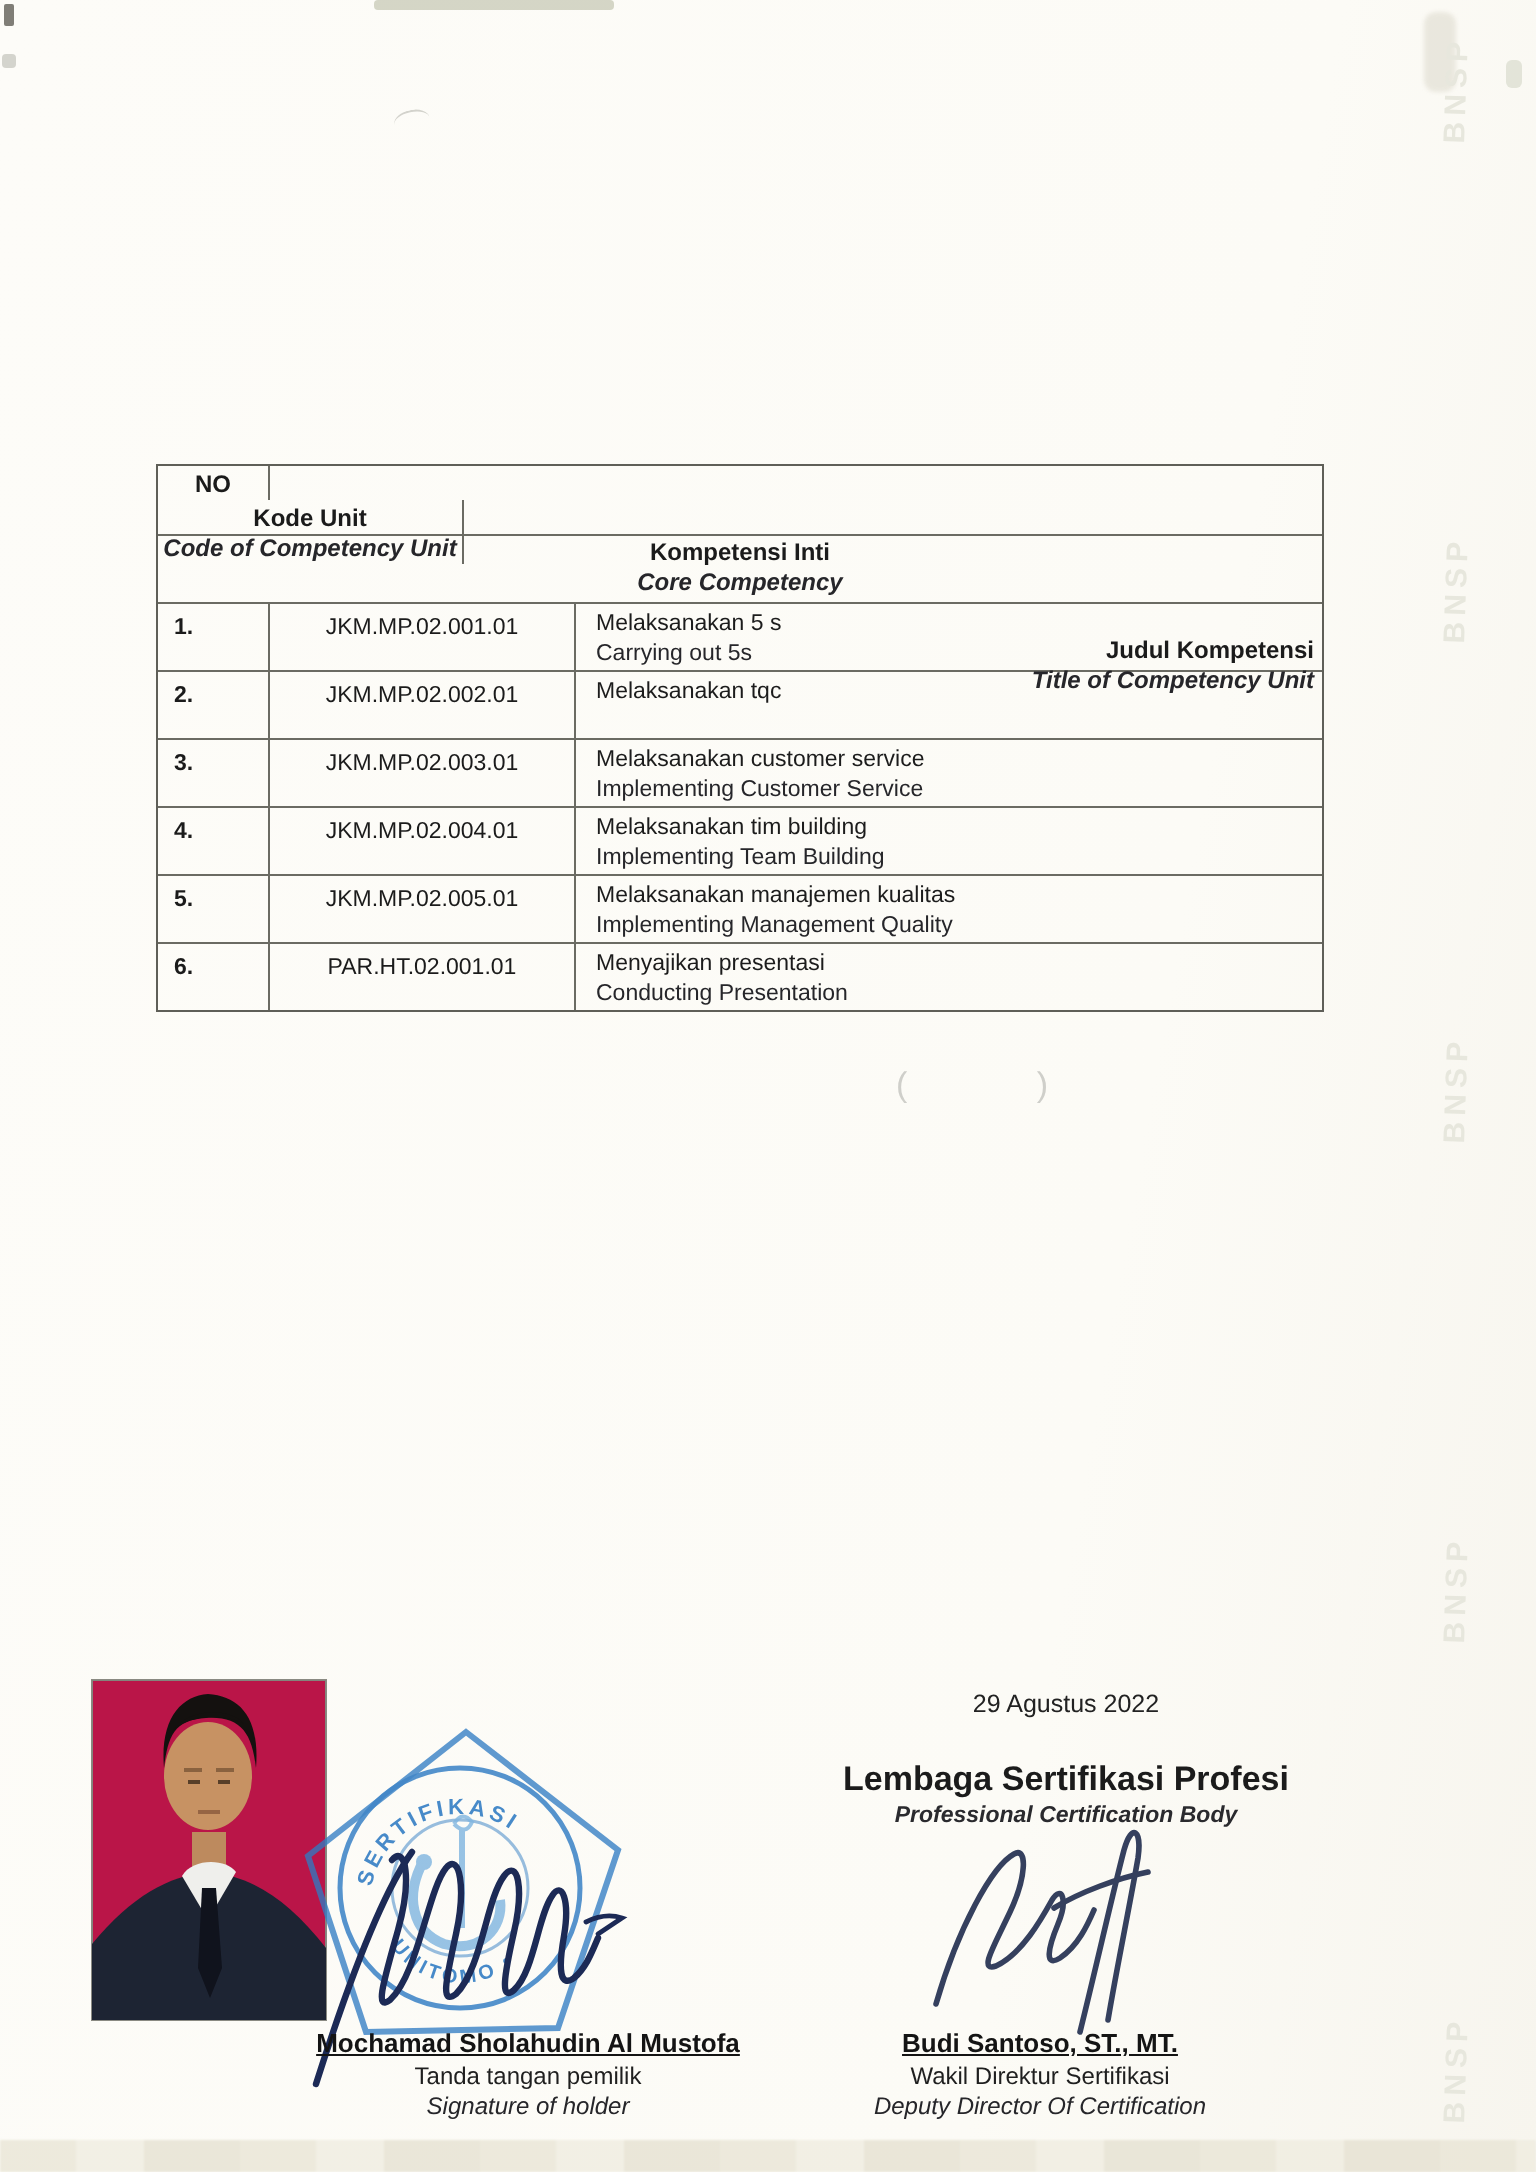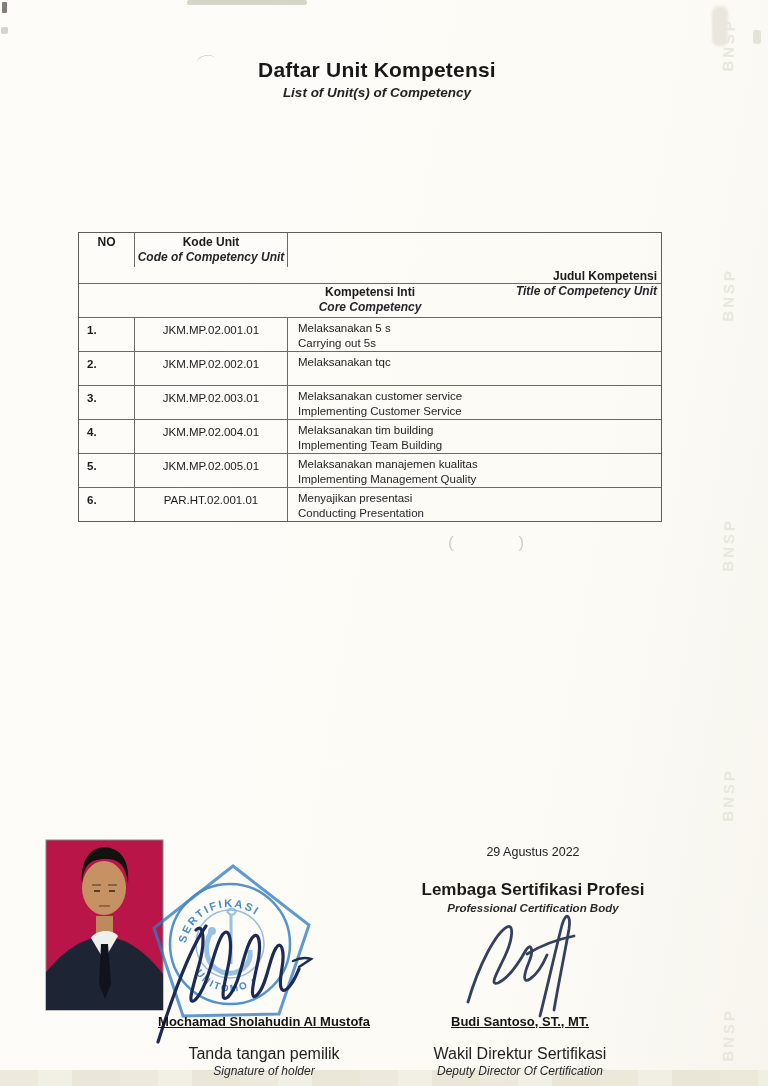--- a/index.html
+++ b/index.html
@@ -13,22 +13,22 @@
   .doc-title{font-size:21px;font-weight:bold;letter-spacing:.2px;color:#181818;}
   .doc-subtitle{font-size:13.5px;font-style:italic;font-weight:600;margin-top:3px;color:#232323;}
   
   .unit-table{position:absolute;left:78px;top:232px;width:582px;border:1px solid #5f5f58;border-collapse:collapse;}
   .tr{display:flex;border-top:1px solid #6b6b63;}
   .tr:first-child{border-top:none;}
   .c-no{width:56px;flex:none;border-right:1px solid #6b6b63;box-sizing:border-box;padding:2px 0 0 8px;}
   .c-code{width:153px;flex:none;border-right:1px solid #6b6b63;box-sizing:border-box;text-align:center;padding-top:2px;}
   .c-title{flex:1;box-sizing:border-box;padding:2px 4px 0 10px;}
   .head .c-no{text-align:center;padding-left:0;}
-  .head{height:34px;}
-  .section-row{height:32px;text-align:center;padding-top:1px;margin-top:16px;}
+  .head{height:34px;flex-direction:column;}
+  .section-row{height:32px;text-align:center;padding-top:1px;}
   .data-row{height:33px;}
   .b{font-weight:bold;font-size:12px;line-height:15px;}
   .bi{font-weight:600;font-style:italic;font-size:12px;line-height:15px;color:#26262a;}
   .cell-id{font-size:11.5px;line-height:16px;color:#1c1c1c;}
   .cell-en{font-size:11.5px;line-height:15px;color:#26262a;}
   .no-num{font-weight:bold;font-size:11.5px;}
   .code-txt{font-size:11.5px;line-height:16px;}
   
   .ghost-parens{position:absolute;left:448px;top:533px;font-size:17px;color:#cfcfca;letter-spacing:30px;}
   .bleed-col{position:absolute;right:28px;top:0;height:100%;width:20px;}
@@ -44,21 +44,21 @@
     background:repeating-linear-gradient(90deg,#e8e4d4 0 38px,#efecdf 38px 72px,#e4e0cf 72px 120px);
     opacity:.75;filter:blur(.4px);}
   
   .issuer-block{position:absolute;left:393px;top:845px;width:280px;text-align:center;}
   .issue-date{font-size:12.5px;color:#222;}
   .issuer-name{font-size:17px;font-weight:bold;margin-top:21px;}
   .issuer-name-en{font-size:11.5px;font-style:italic;font-weight:600;margin-top:2px;color:#2a2a2e;}
   .holder-block{position:absolute;left:94px;top:1014px;width:340px;text-align:center;}
   .official-block{position:absolute;left:380px;top:1014px;width:280px;text-align:center;}
   .sig-name{font-size:13px;font-weight:bold;text-decoration:underline;color:#141414;}
-  .sig-role-id{font-size:16px;margin-top:16px;color:#1f1f1f;}
+  .sig-role-id{font-size:12px;margin-top:2px;color:#1f1f1f;}
   .sig-role-en{font-size:12px;font-style:italic;margin-top:1px;color:#26262a;}
   .art{position:absolute;left:0;top:0;}
 </style>
 </head>
 <body>
 
 <div class="page">
 
   <div class="speck-tl"></div>
   <div class="speck-tl2"></div>
@@ -69,24 +69,20 @@
   <div class="bleed-col">
     <div class="bleed" style="top:18px">BNSP</div>
     <div class="bleed" style="top:268px">BNSP</div>
     <div class="bleed" style="top:518px">BNSP</div>
     <div class="bleed" style="top:768px">BNSP</div>
     <div class="bleed" style="top:1008px">BNSP</div>
   </div>
   <div class="ghost-parens">( )</div>
   <div class="scan-band"></div>
 
-  <div class="doc-header">
-    <div class="doc-title">Daftar Unit Kompetensi</div>
-    <div class="doc-subtitle">List of Unit(s) of Competency</div>
-  </div>
 
   <div class="unit-table">
     <div class="tr head">
       <div class="c-no">
         <div class="b">NO</div>
       </div>
       <div class="c-code">
         <div class="b">Kode Unit</div>
         <div class="bi">Code of Competency Unit</div>
       </div>

